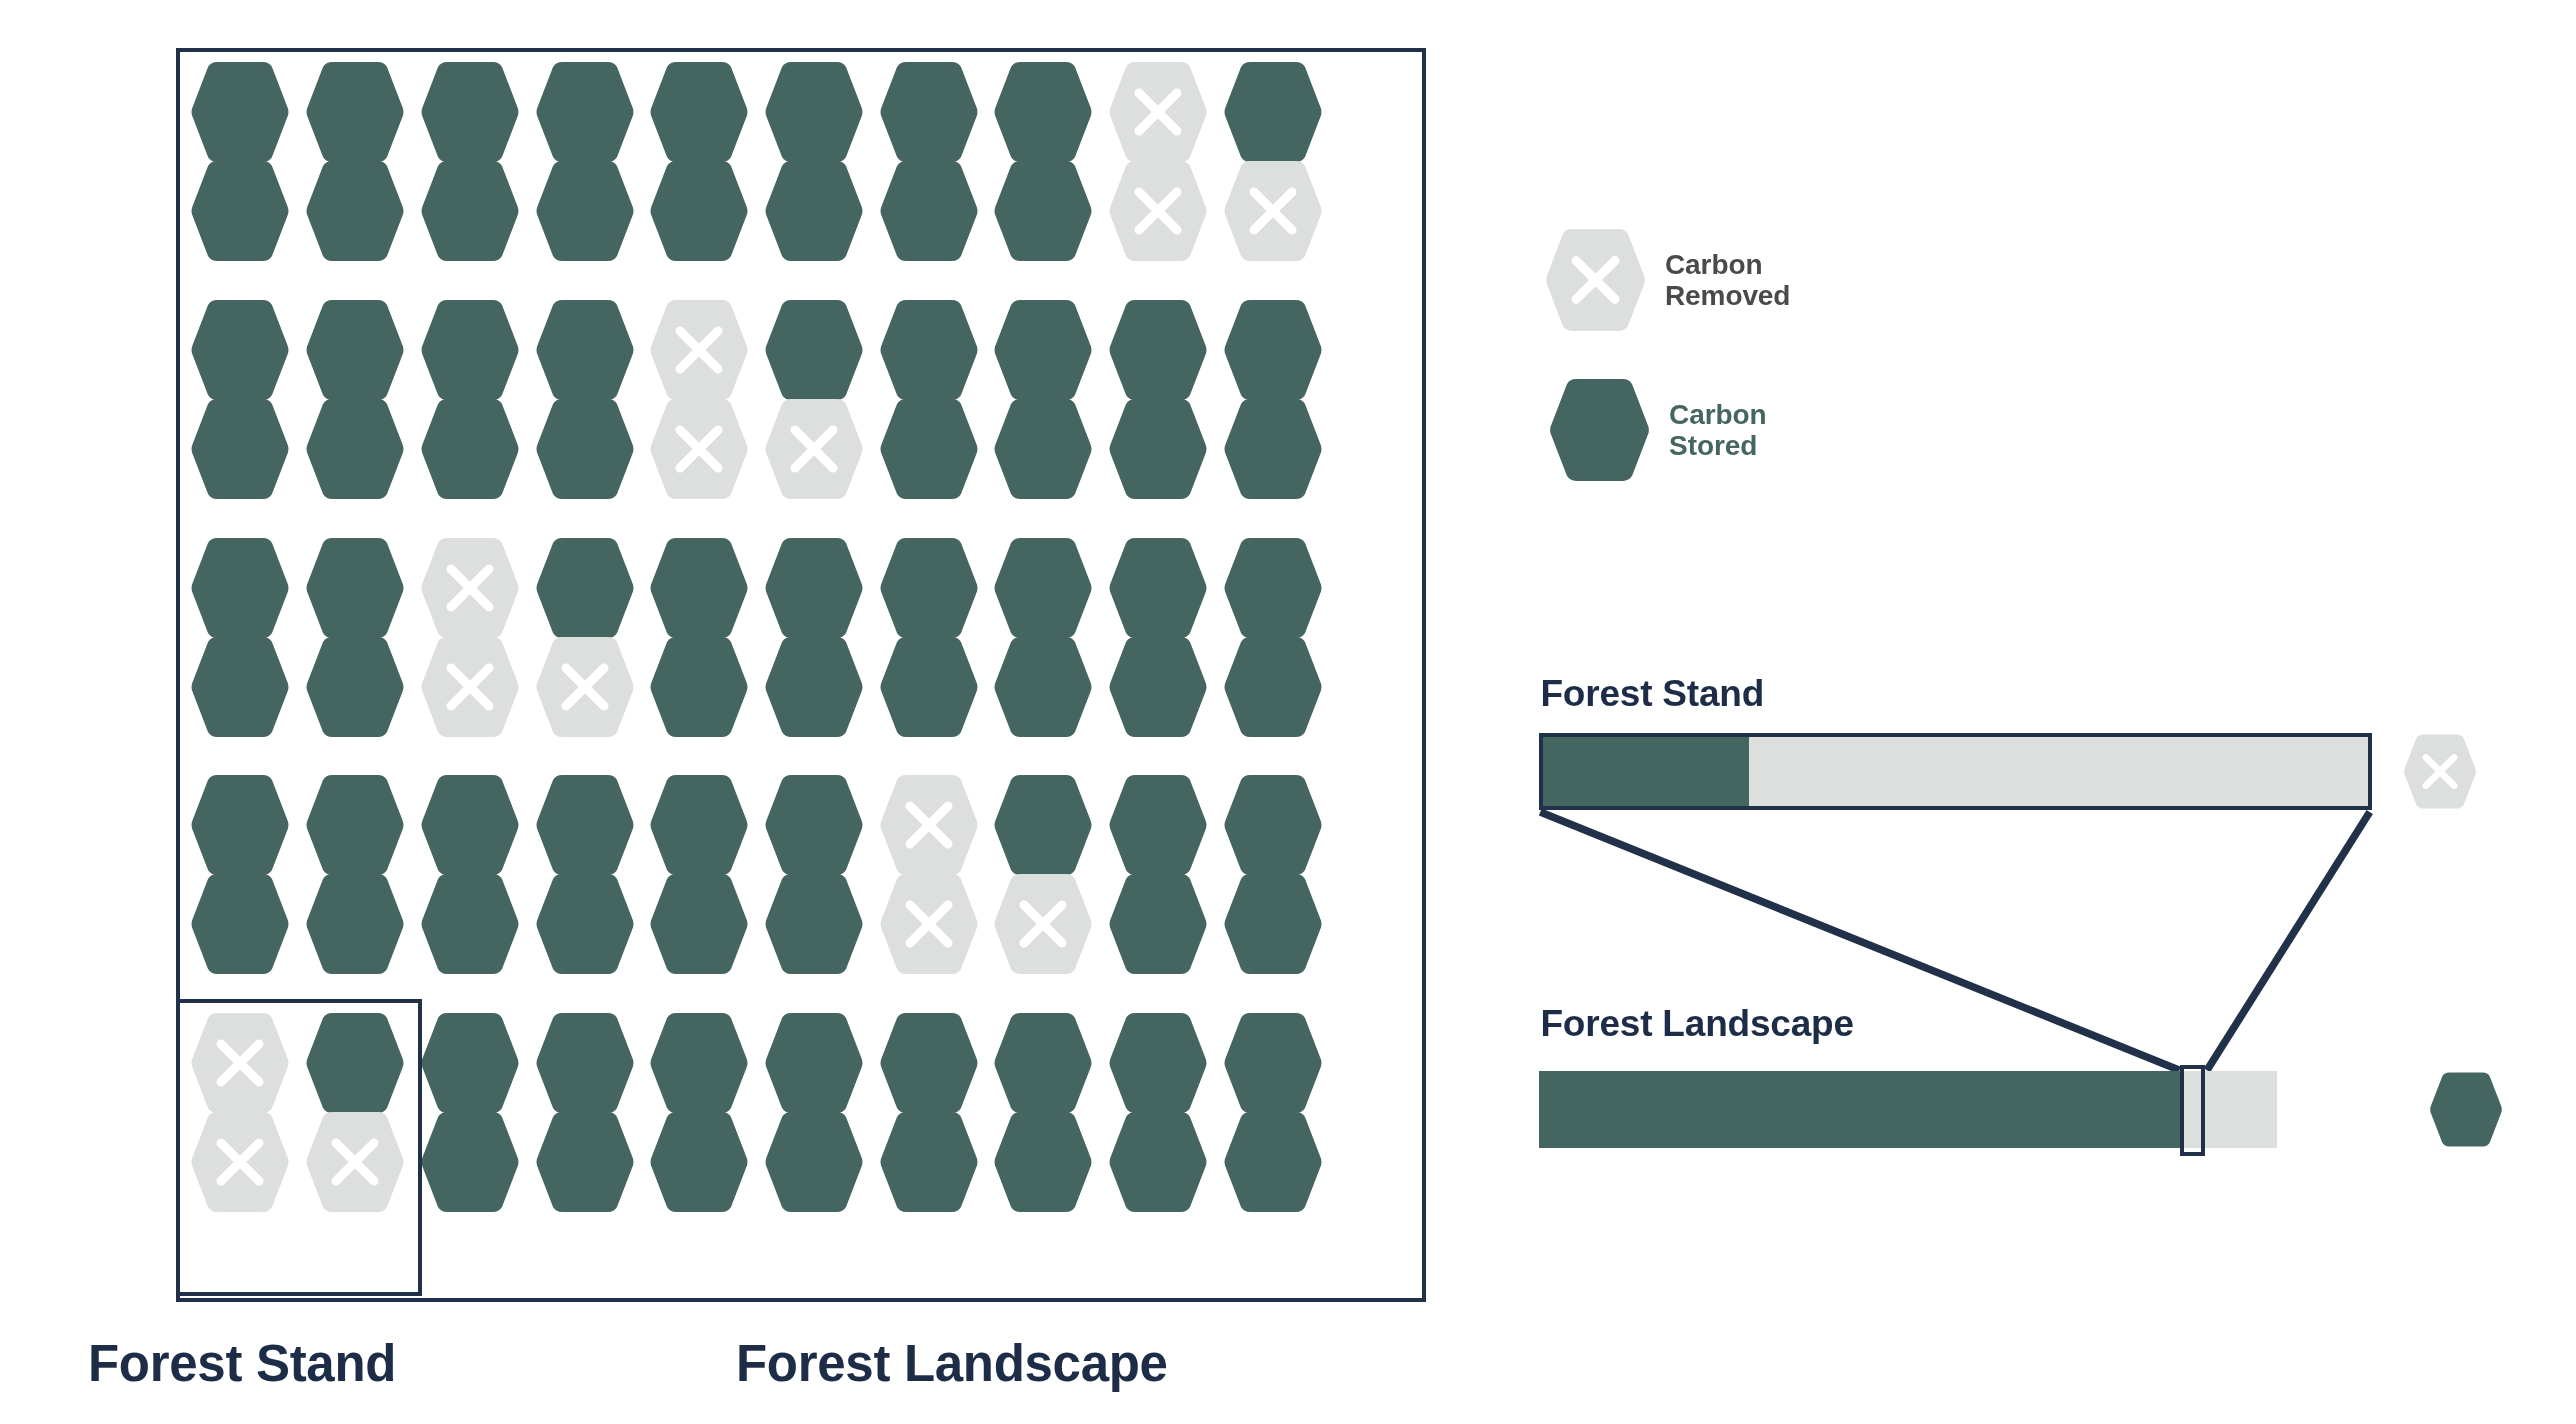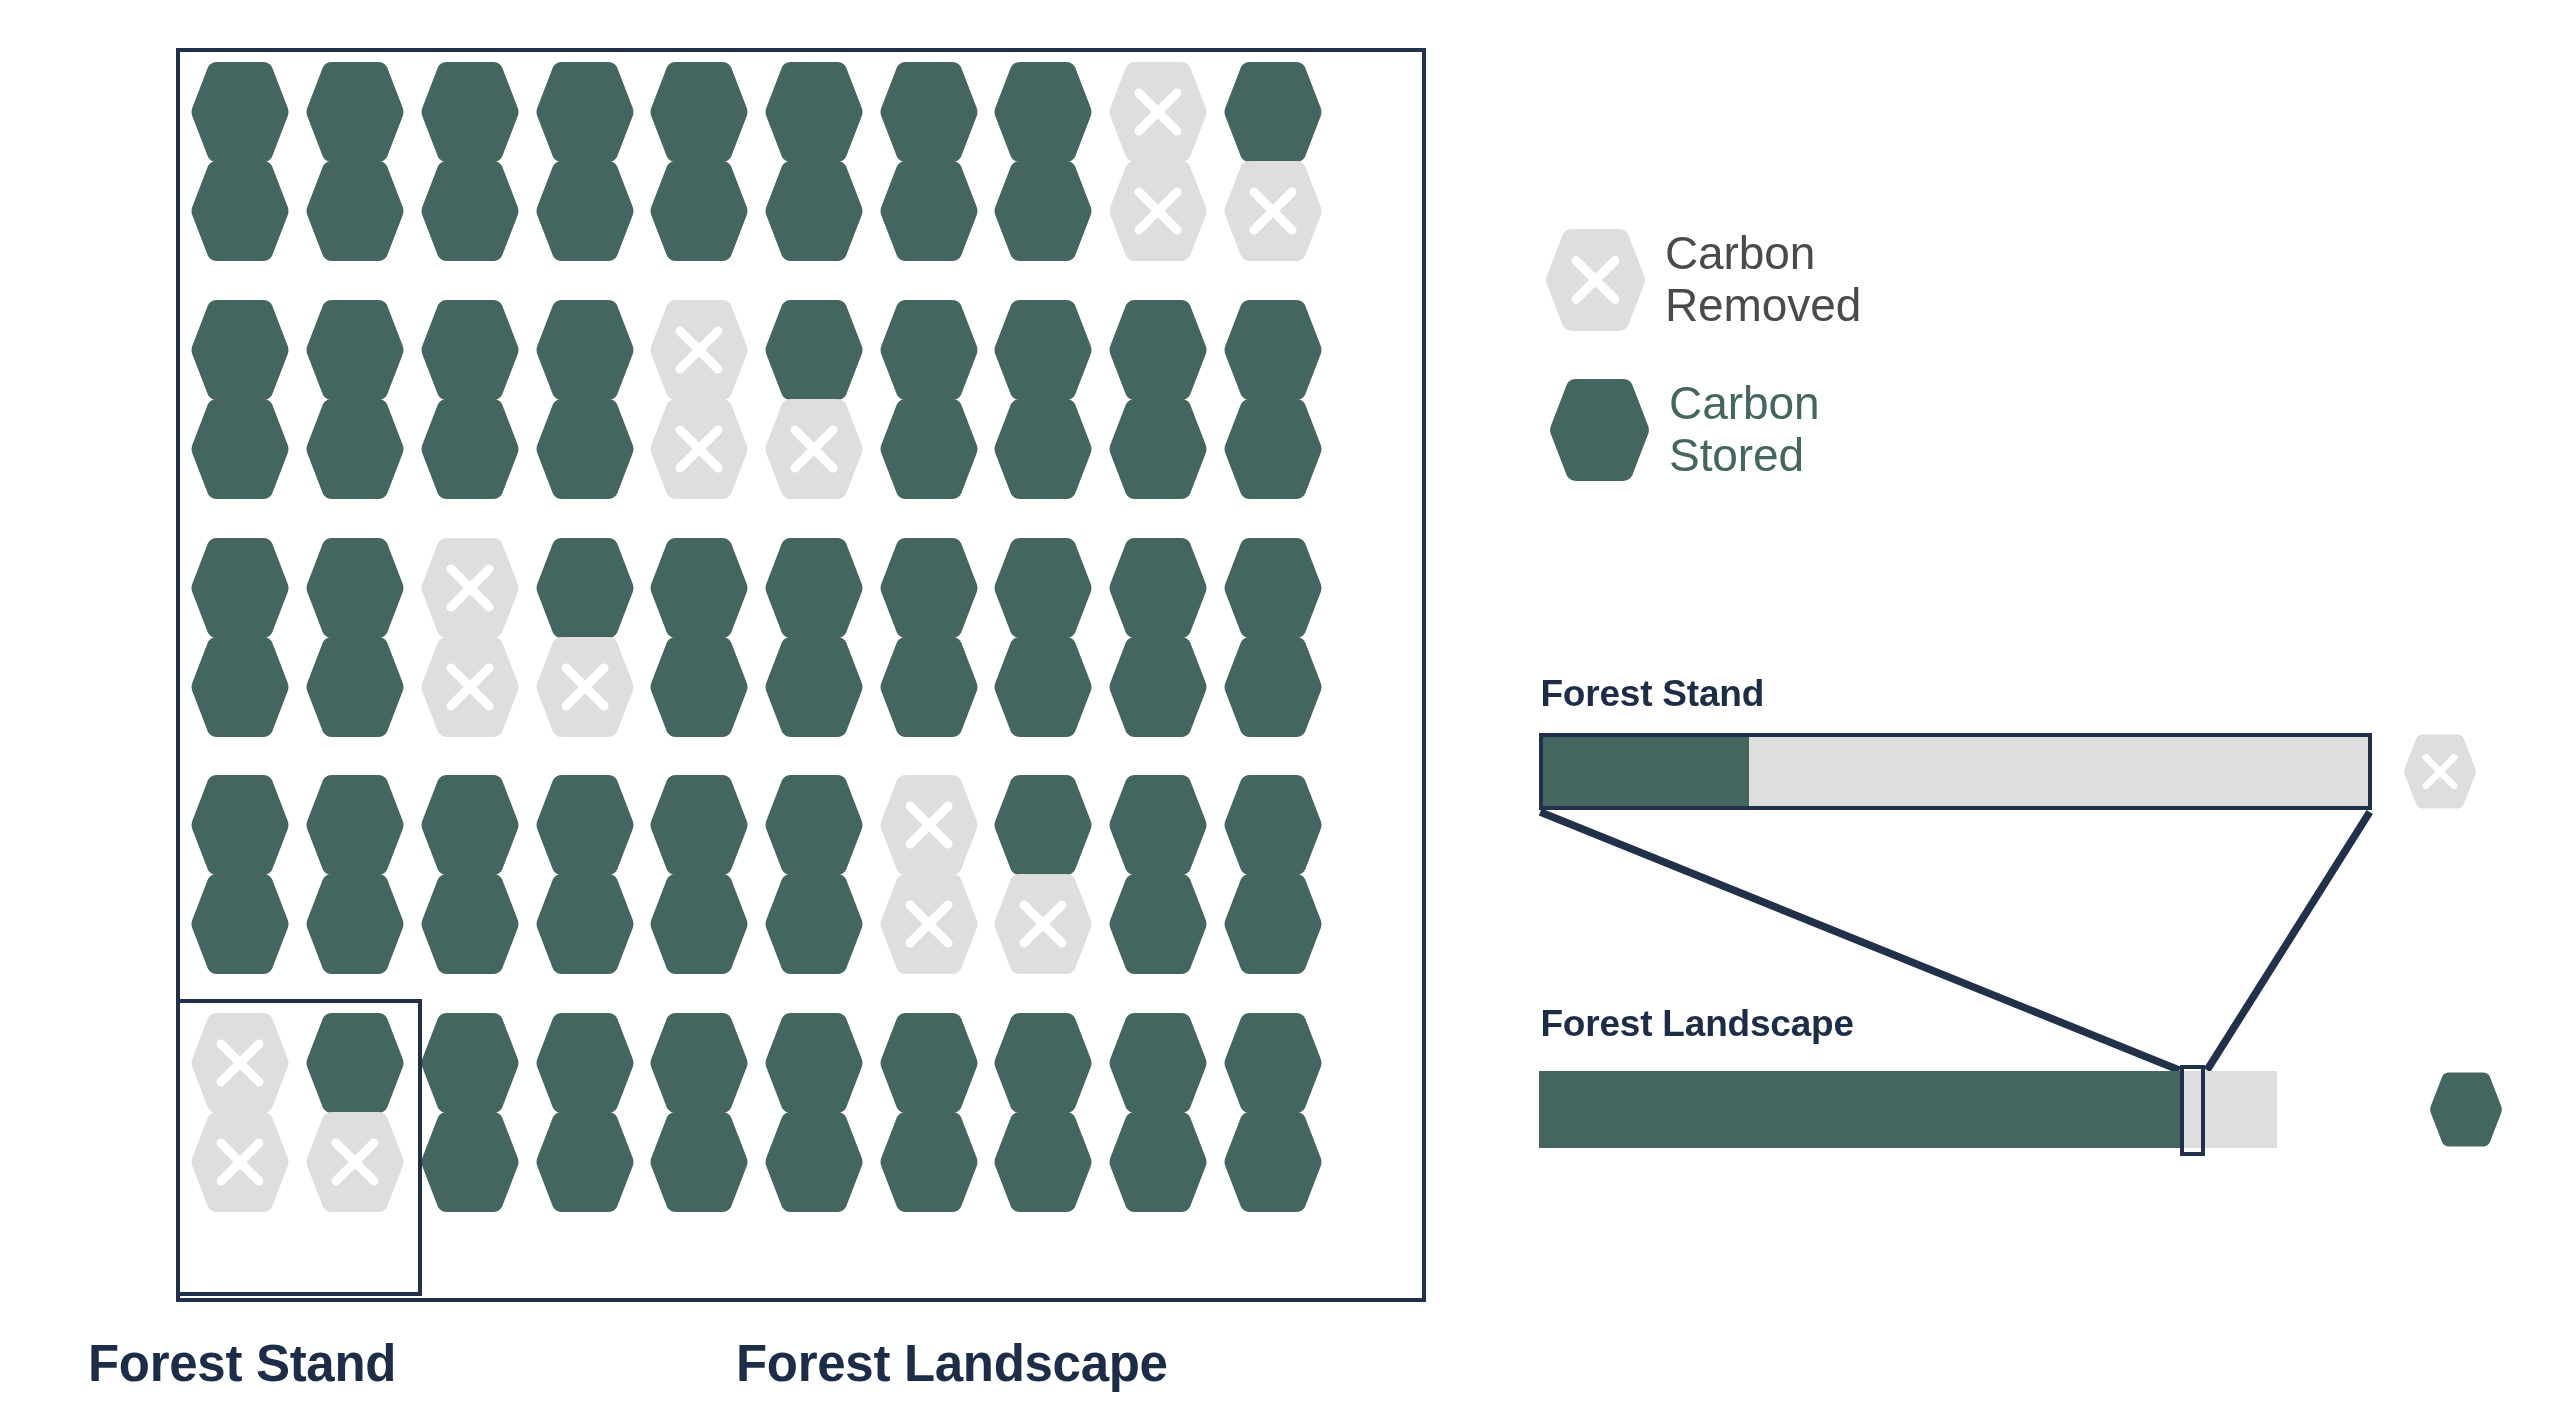--- a/index.html
+++ b/index.html
@@ -94,22 +94,22 @@
     position: absolute;
     display: flex;
     align-items: center;
     gap: 18px;
   }
   #legend-item-removed { left: 0;  top: 0;   }
   #legend-item-stored  { left: 4.1px; top: 150px; }
   .legend-swatch { width: 103px; height: 106px; flex: none; }
   .legend-swatch svg { display: block; width: 100%; height: 100%; }
   .legend-label {
-    font-size: 46px;
-    font-weight: normal;
+    font-size: 28px;
+    font-weight: bold;
     line-height: 1.12;
     white-space: pre-line;
     letter-spacing: -0.1px;
   }
   #legend-label-removed { color: #4A4A4A; }
   #legend-label-stored  { color: #456660; }
 
   
   #bars-panel {
     position: absolute;

